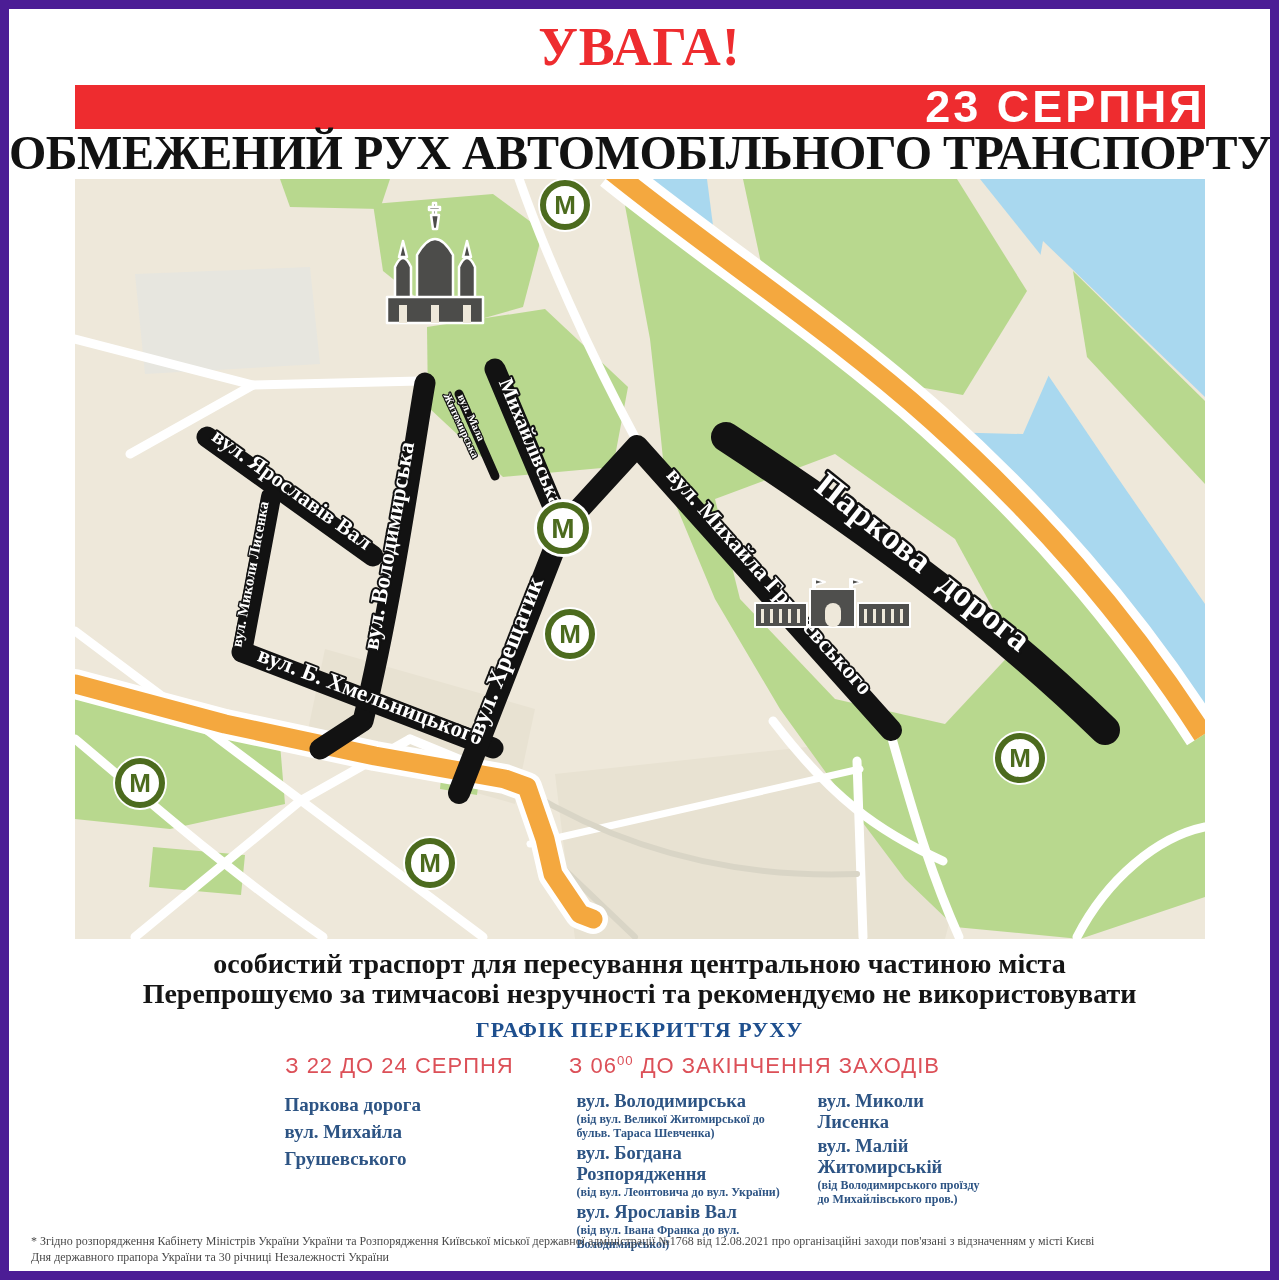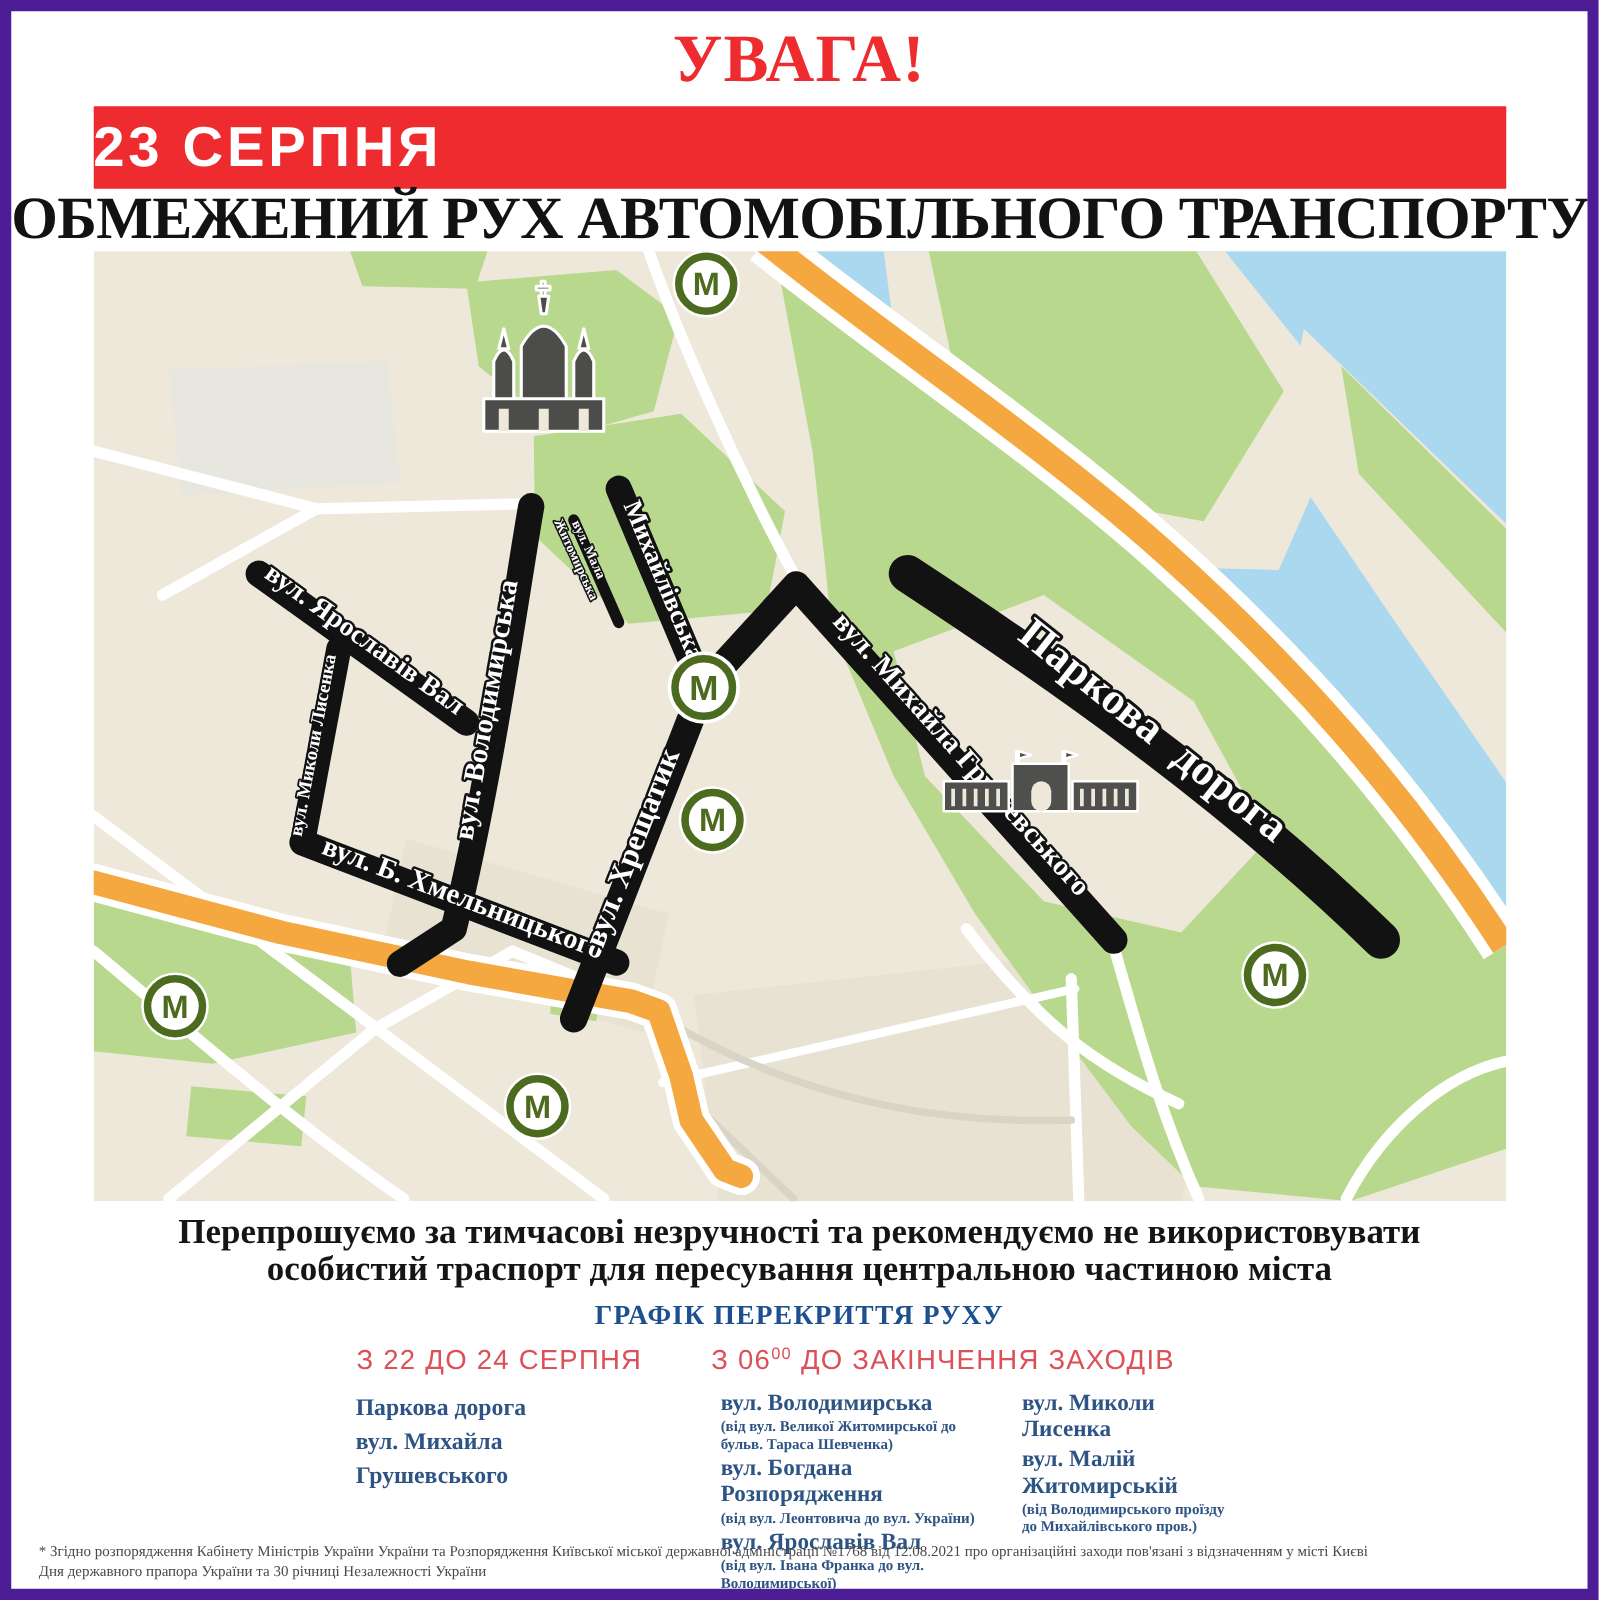--- a/index.html
+++ b/index.html
@@ -1,22 +1,22 @@
 <!DOCTYPE html>
 <html><head>
 <meta charset="utf-8">
 <style>
   html,body{margin:0;padding:0;background:#ffffff;}
   .poster{position:relative;width:1279px;height:1280px;box-sizing:border-box;
           border:9px solid #4c1d95;background:#ffffff;overflow:hidden;
           font-family:"Liberation Serif",serif;}
   .attention{margin-top:6px;text-align:center;font-size:54px;line-height:64px;
              font-weight:bold;color:#ee2c2f;letter-spacing:1px;}
-  .banner{width:1130px;height:66px;margin:6px auto 0;background:#ee2c2f;
-          display:flex;align-items:center;justify-content:flex-start;}
+  .banner{width:1130px;height:44px;margin:6px auto 0;background:#ee2c2f;
+          display:flex;align-items:center;justify-content:flex-end;}
   .banner-text{font-family:"Liberation Sans",sans-serif;font-weight:bold;
                font-size:45px;color:#ffffff;letter-spacing:3px;}
   .headline{margin-top:2px;text-align:center;font-weight:bold;font-size:48px;
             line-height:44px;color:#121212;white-space:nowrap;letter-spacing:-0.5px;}
   .map-wrap{width:1130px;height:760px;margin:4px auto 0;}
   .apology{margin-top:10px;text-align:center;font-weight:bold;color:#151515;
            font-size:28px;line-height:30px;}
   .sched-title{margin-top:8px;text-align:center;font-weight:bold;color:#1e4f8e;
                font-size:22px;letter-spacing:1px;}
   .sched{display:grid;grid-template-columns:230px 285px 195px;width:710px;
@@ -192,22 +192,22 @@
     </g>
     <g transform="translate(945,579)">
       <circle r="27" fill="#ffffff"></circle>
           <circle r="22" fill="#ffffff" stroke="#4c6b1e" stroke-width="6"></circle>
       <text class="ml" y="9" text-anchor="middle" font-size="26">М</text>
     </g>
   </svg>
   </div>
 
   <div class="apology">
+    <div>особистий траспорт для пересування центральною частиною міста</div>
     <div>Перепрошуємо за тимчасові незручності та рекомендуємо не використовувати</div>
-    <div>особистий траспорт для пересування центральною частиною міста</div>
   </div>
 
   <div class="sched-title">ГРАФІК ПЕРЕКРИТТЯ РУХУ</div>
 
   <div class="sched">
     <div class="sched-head">З 22 ДО 24 СЕРПНЯ</div>
     <div class="sched-head head2"><span>З 06</span><sup>00</sup><span> ДО ЗАКІНЧЕННЯ ЗАХОДІВ</span></div>
 
     <div class="c1">
       <div class="p1-item">Паркова дорога</div>

